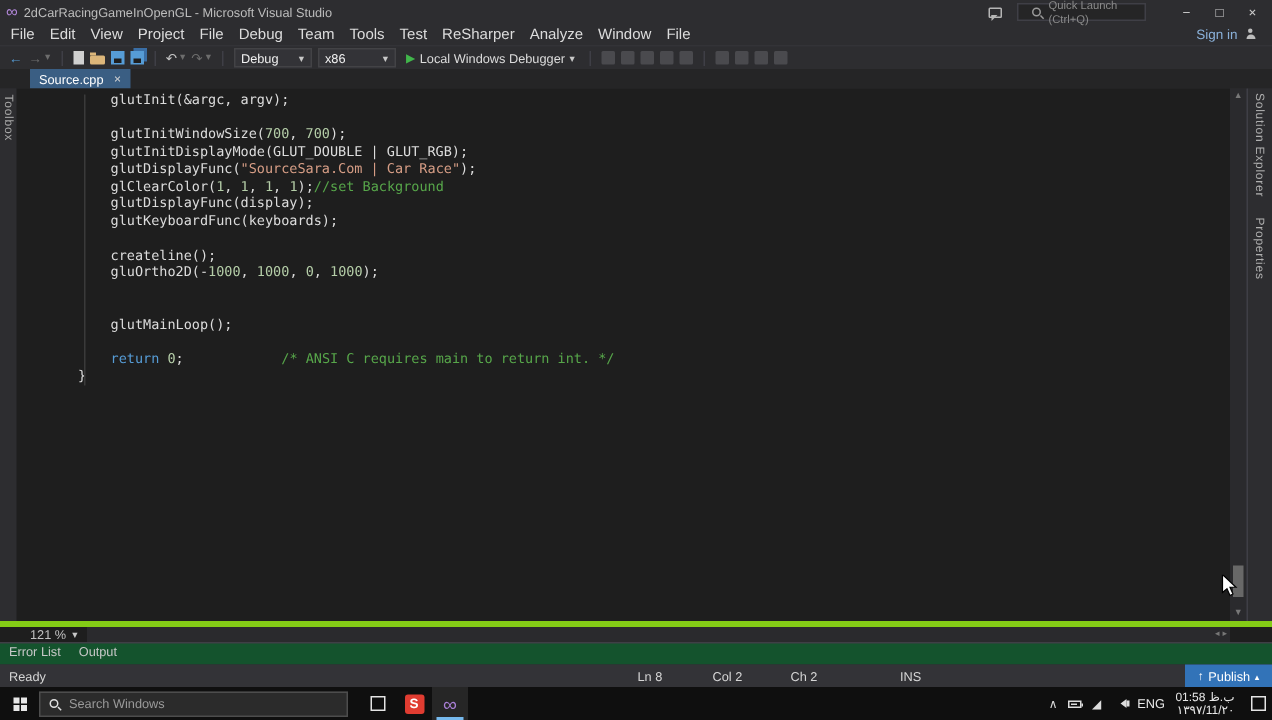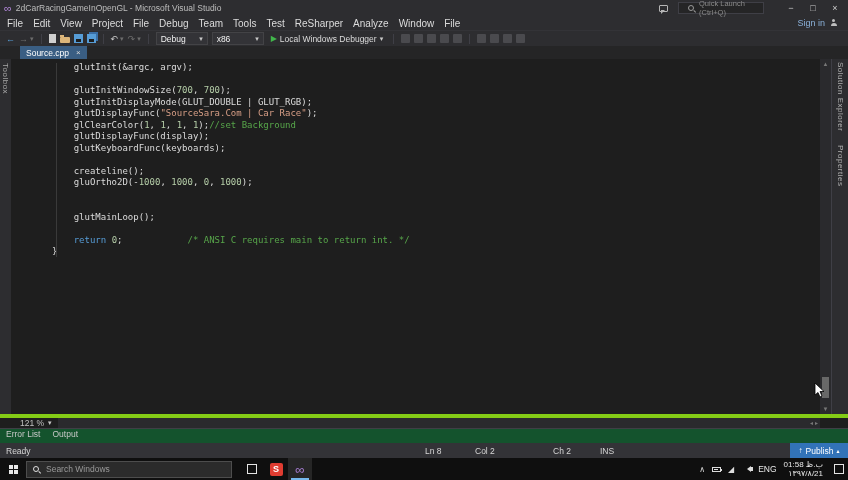--- a/index.html
+++ b/index.html
@@ -277,21 +277,21 @@
 
   <div class="bottomtabs">
     <span>Error List</span>
     <span>Output</span>
   </div>
 
   <div class="statusbar">
     <span class="sb-abs" style="left:6px;">Ready</span>
     <span class="sb-abs" style="left:425px;">Ln 8</span>
     <span class="sb-abs" style="left:475px;">Col 2</span>
-    <span class="sb-abs" style="left:553px;">Ch 2</span>
+    <span class="sb-abs" style="left:527px;">Ch 2</span>
     <span class="sb-abs" style="left:600px;">INS</span>
     <div class="sb-publish">
       <span class="pub-ic">↑</span>
       <span>Publish</span>
       <span class="pub-caret">▴</span>
     </div>
   </div>
 
   <div class="taskbar">
     <div class="startbtn">
@@ -316,21 +316,21 @@
       <span class="vs-icon">∞</span>
     </div>
     <div class="tray">
       <span class="chev">∧</span>
       <span class="batt"></span>
       <span class="net">◢</span>
       <span class="spk"></span>
       <span class="lang">ENG</span>
       <div class="clock">
         <div>01:58 ب.ظ</div>
-        <div>۱۳۹۷/۸/21</div>
+        <div>۱۳۹۷/11/۲۰</div>
       </div>
       <span class="ac-icon"></span>
     </div>
   </div>
 
   <svg class="cursor" width="12" height="16" viewBox="0 0 12 16">
     <polygon points="1,0 1,12 4,9.5 6,14 8,13 6,8.5 10,8.5" fill="#ffffff" stroke="#000000" stroke-width="0.8"></polygon>
   </svg>
 
 </div>

